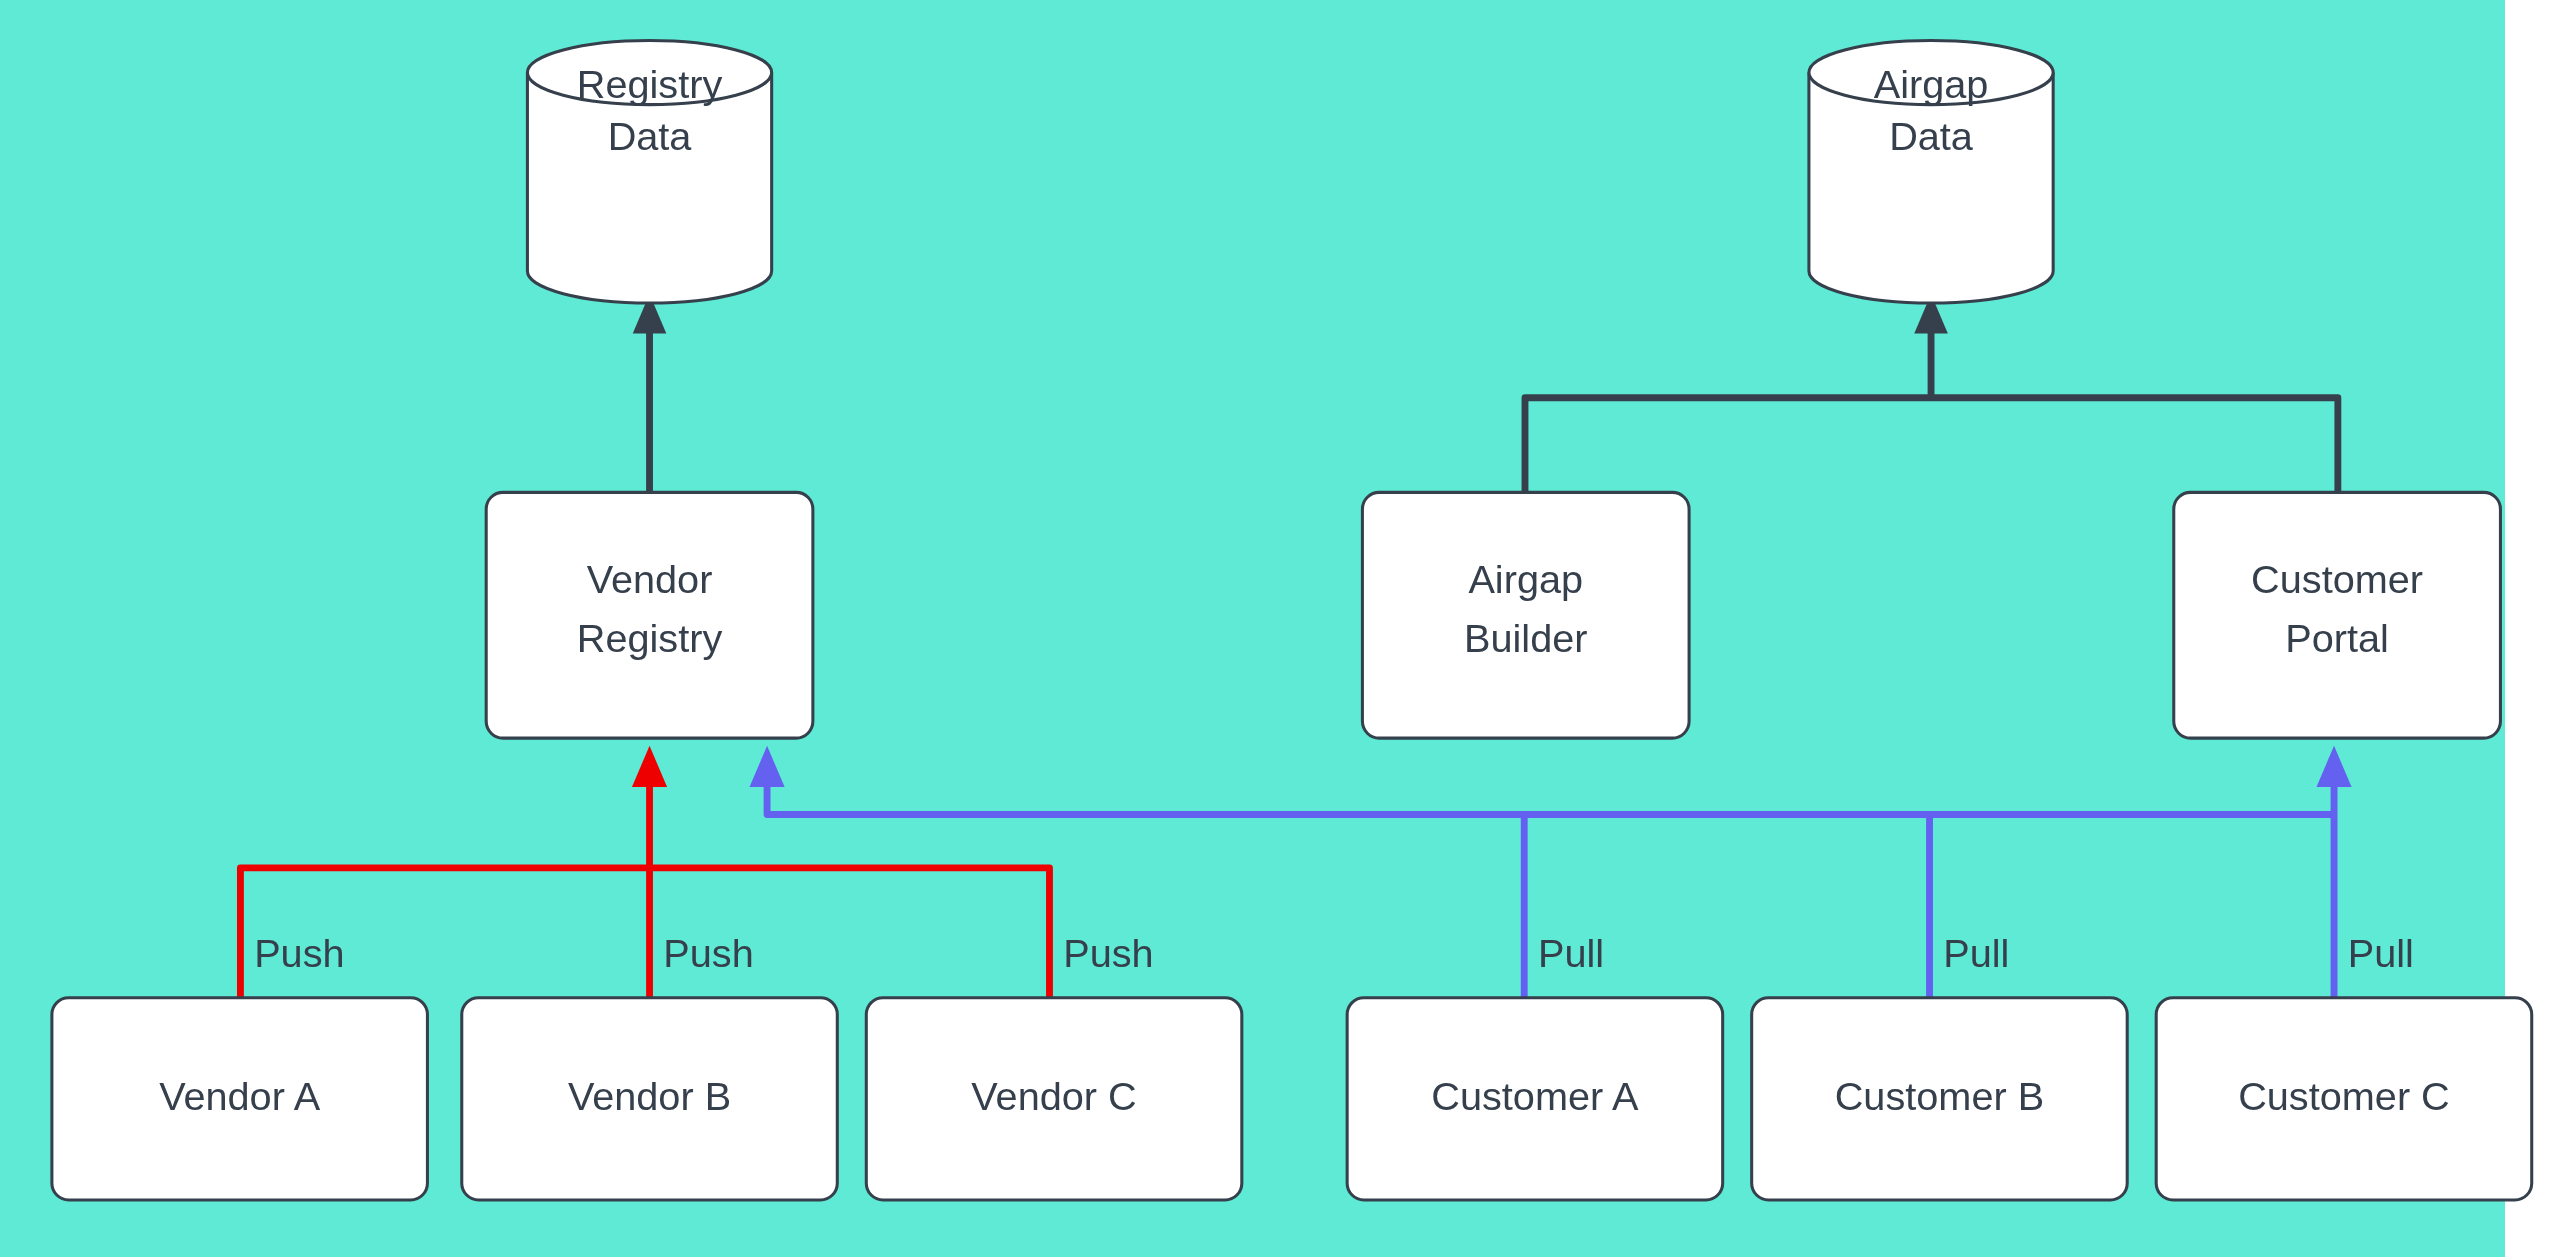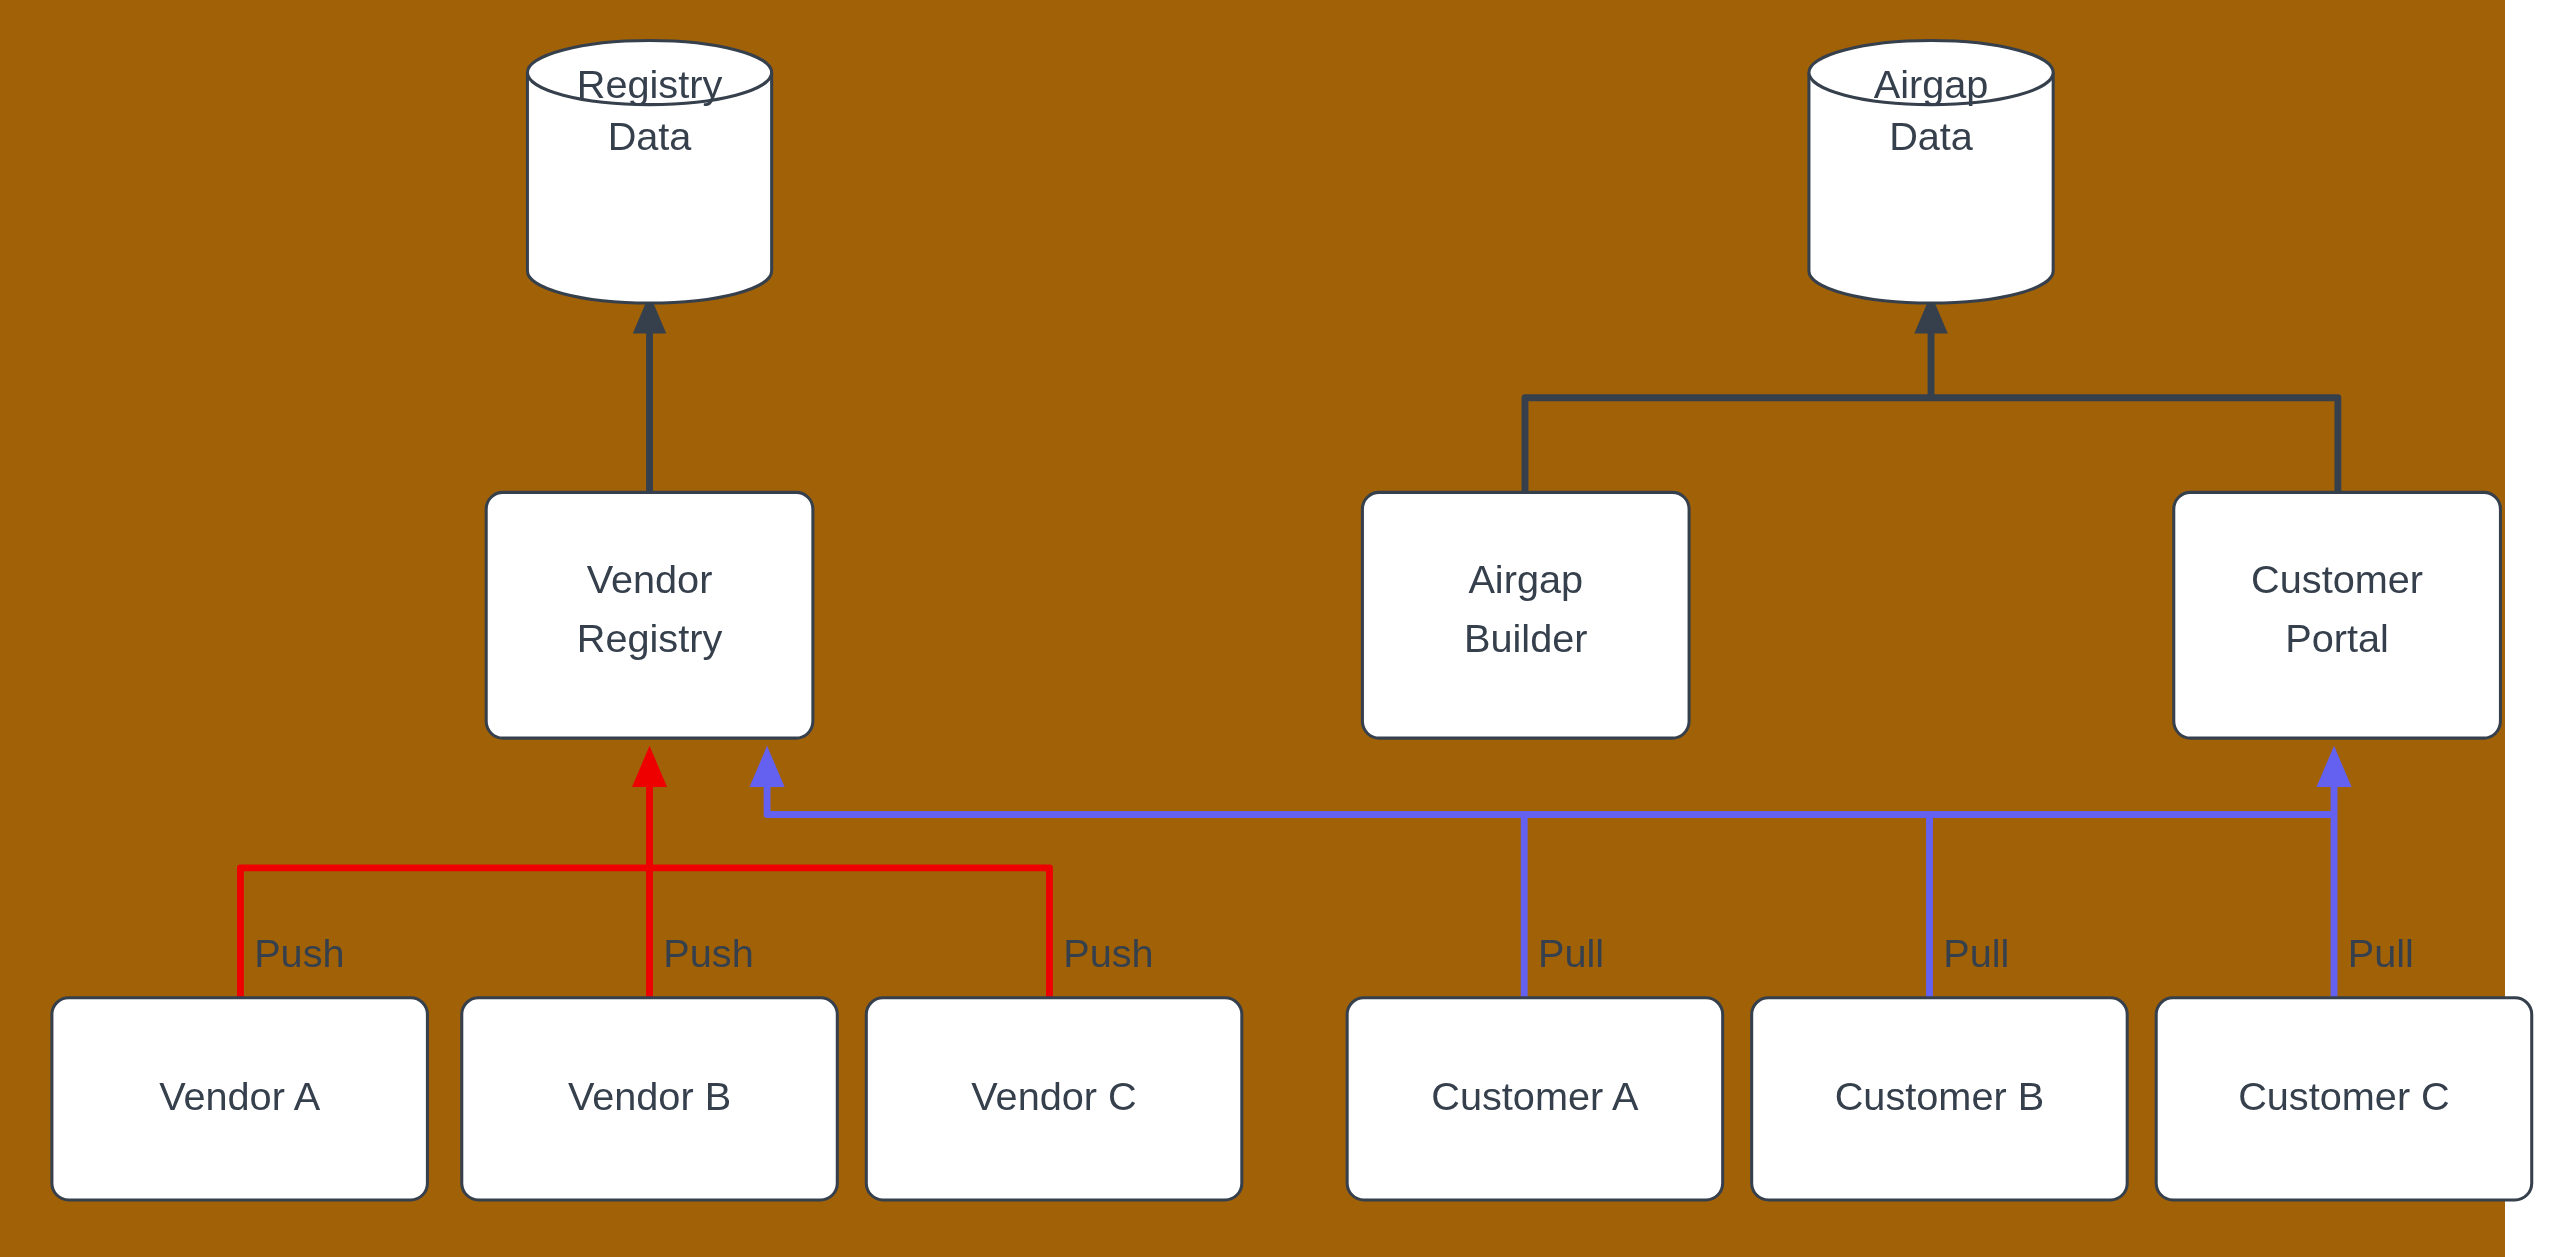--- a/index.html
+++ b/index.html
@@ -10,21 +10,21 @@
   body {
     width: 2576px;
     height: 1258px;
     overflow: hidden;
     font-family: "Liberation Sans", sans-serif;
   }
   #diagram-root {
     position: relative;
     width: 2505px;
     height: 1258px;
-    background: #a16207;
+    background: #5eead4;
   }
   svg#diagram-canvas {
     display: block;
     width: 2576px;
     height: 1258px;
   }
   .node-shape {
     fill: #ffffff;
     stroke: #36404d;
     stroke-width: 4;

